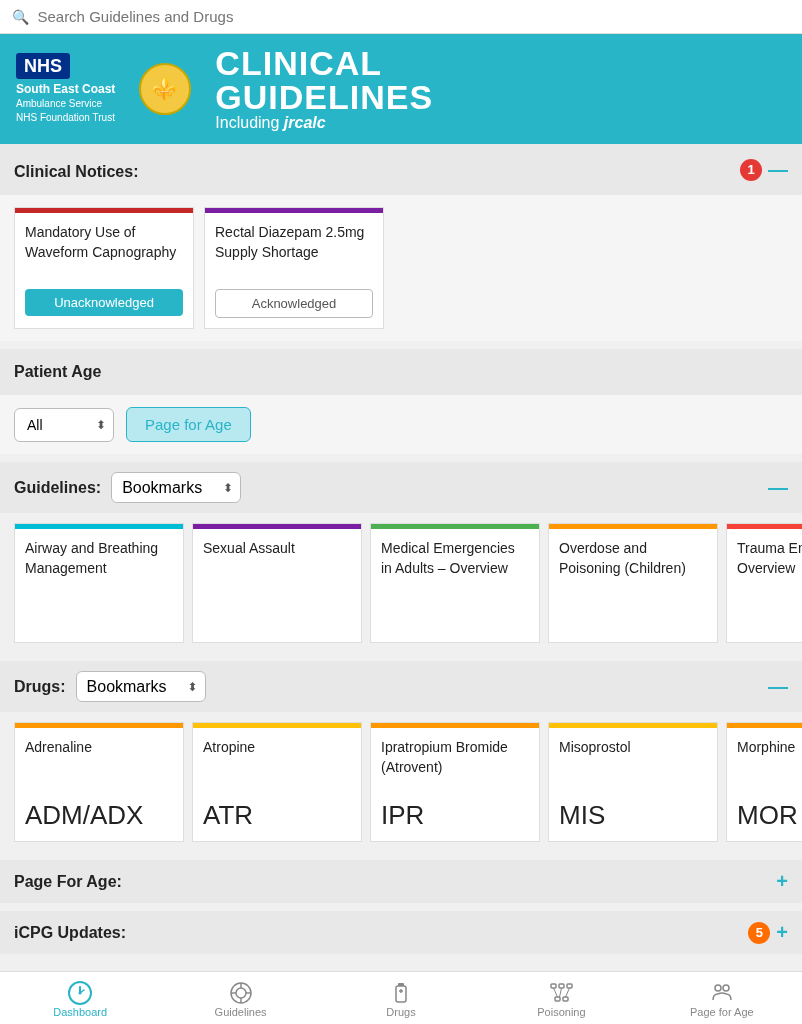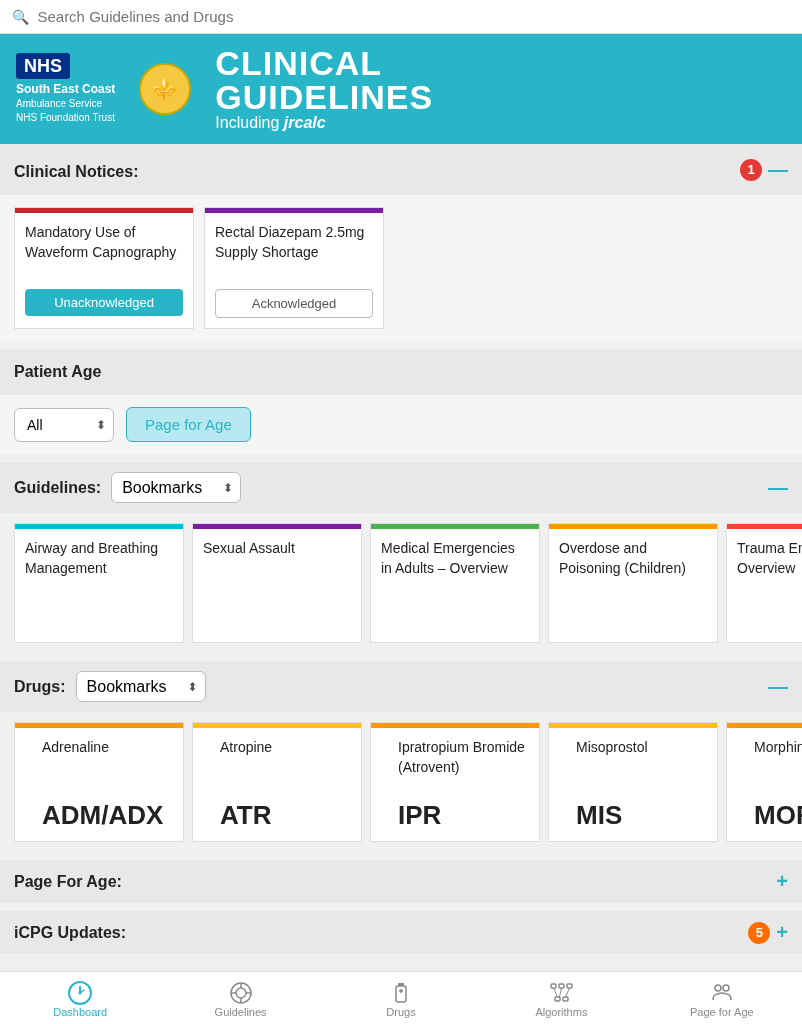--- a/index.html
+++ b/index.html
@@ -68,23 +68,23 @@
     .card-top.green { background: #4caf50; }
     .card-top.orange { background: #ff9800; }
     .card-top.red { background: #f44336; }
     .card-body { padding: 10px; font-size: 14px; color: #222; line-height: 1.4; }
 
     
     .drug-card { width: 170px; min-height: 120px; border: 1px solid #ddd; background: white; flex-shrink: 0; display: flex; flex-direction: column; }
     .drug-card-top { height: 5px; }
     .drug-card-top.orange { background: #ff9800; }
     .drug-card-top.yellow { background: #ffc107; }
-    .drug-card-body { padding: 10px; flex: 1; display: flex; flex-direction: column; justify-content: space-between; margin-left: 17px; }
+    .drug-card-body { padding: 10px; flex: 1; display: flex; flex-direction: column; justify-content: space-between; }
     .drug-name { font-size: 14px; color: #222; line-height: 1.4; margin-bottom: 8px; }
-    .drug-abbr { font-size: 26px; font-weight: bold; color: #222; margin-top: auto; }
+    .drug-abbr { font-size: 26px; font-weight: normal; color: #222; margin-top: auto; }
 
     
     .simple-section { background: white; margin-bottom: 8px; }
     .simple-header { background: #e8e8e8; padding: 10px 14px; display: flex; align-items: center; justify-content: space-between; }
 
     
     .bottom-nav { position: fixed; bottom: 0; left: 0; width: 802px; background: white; border-top: 1px solid #ddd; display: flex; }
     .nav-item { flex: 1; display: flex; flex-direction: column; align-items: center; padding: 8px 4px 6px; cursor: pointer; }
     .nav-label { font-size: 11px; color: #888; }
     .nav-label.active { color: #29b5c8; }
@@ -313,21 +313,21 @@
     <svg class="nav-icon-svg" viewBox="0 0 26 26">
       <rect x="3" y="4" width="5" height="4" rx="1" fill="none" stroke="#888" stroke-width="1.5"></rect>
       <rect x="11" y="4" width="5" height="4" rx="1" fill="none" stroke="#888" stroke-width="1.5"></rect>
       <rect x="19" y="4" width="5" height="4" rx="1" fill="none" stroke="#888" stroke-width="1.5"></rect>
       <rect x="7" y="17" width="5" height="4" rx="1" fill="none" stroke="#888" stroke-width="1.5"></rect>
       <rect x="15" y="17" width="5" height="4" rx="1" fill="none" stroke="#888" stroke-width="1.5"></rect>
       <line x1="5.5" y1="8" x2="9.5" y2="17" stroke="#888" stroke-width="1"></line>
       <line x1="13.5" y1="8" x2="11.5" y2="17" stroke="#888" stroke-width="1"></line>
       <line x1="21.5" y1="8" x2="17.5" y2="17" stroke="#888" stroke-width="1"></line>
     </svg>
-    <span class="nav-label">Algorithms</span>
+    <span class="nav-label">Poisoning</span>
   </div>
   <div class="nav-item">
     <svg class="nav-icon-svg" viewBox="0 0 26 26">
       <circle cx="9" cy="8" r="3" fill="none" stroke="#888" stroke-width="1.5"></circle>
       <circle cx="17" cy="8" r="3" fill="none" stroke="#888" stroke-width="1.5"></circle>
       <path d="M4 20 Q4 14 9 14" fill="none" stroke="#888" stroke-width="1.5"></path>
       <path d="M22 20 Q22 14 17 14" fill="none" stroke="#888" stroke-width="1.5"></path>
       <path d="M9 14 Q13 12 17 14" fill="none" stroke="#888" stroke-width="1.5"></path>
     </svg>
     <span class="nav-label">Page for Age</span>

